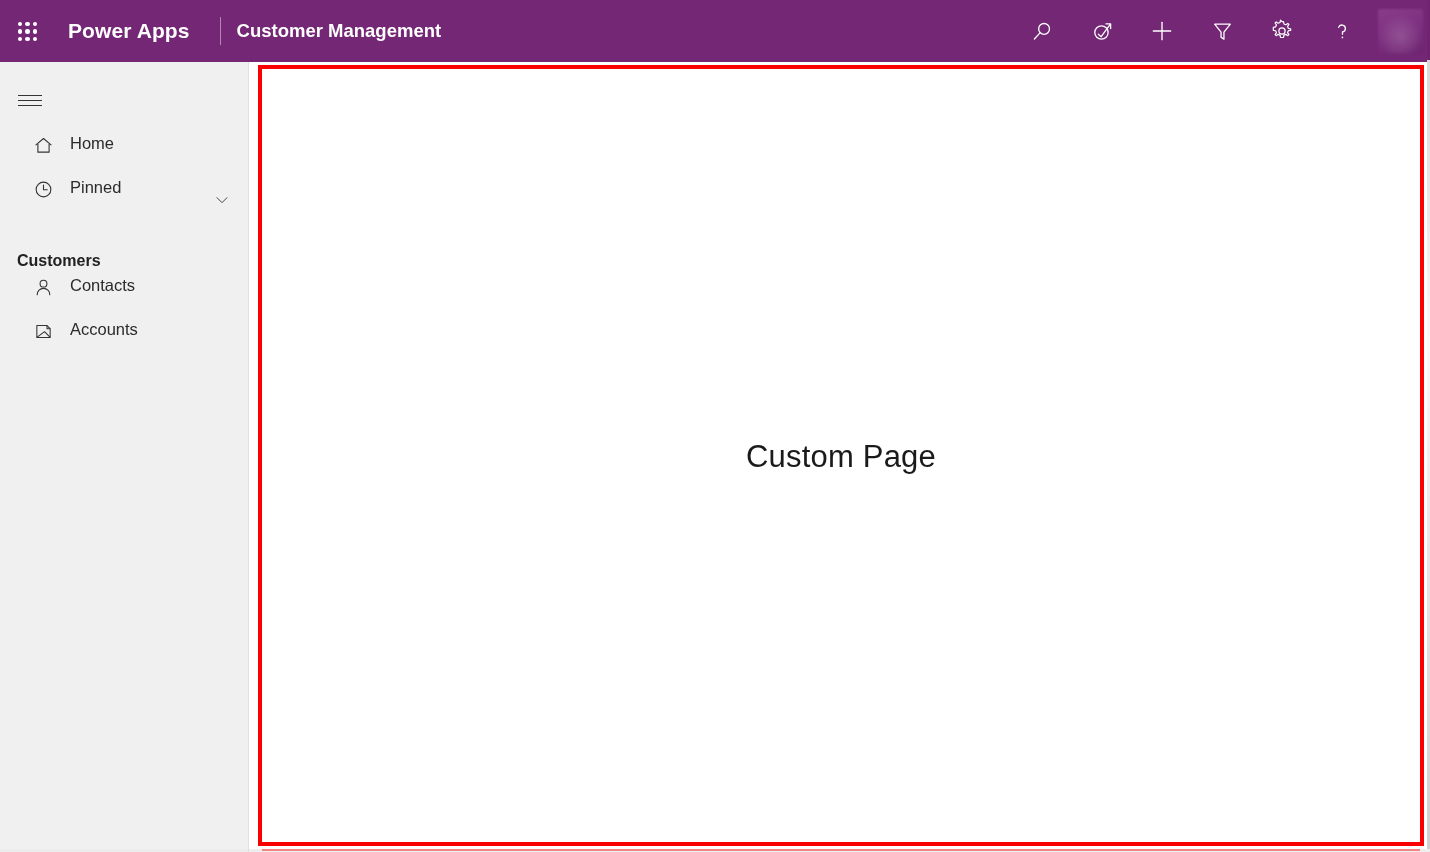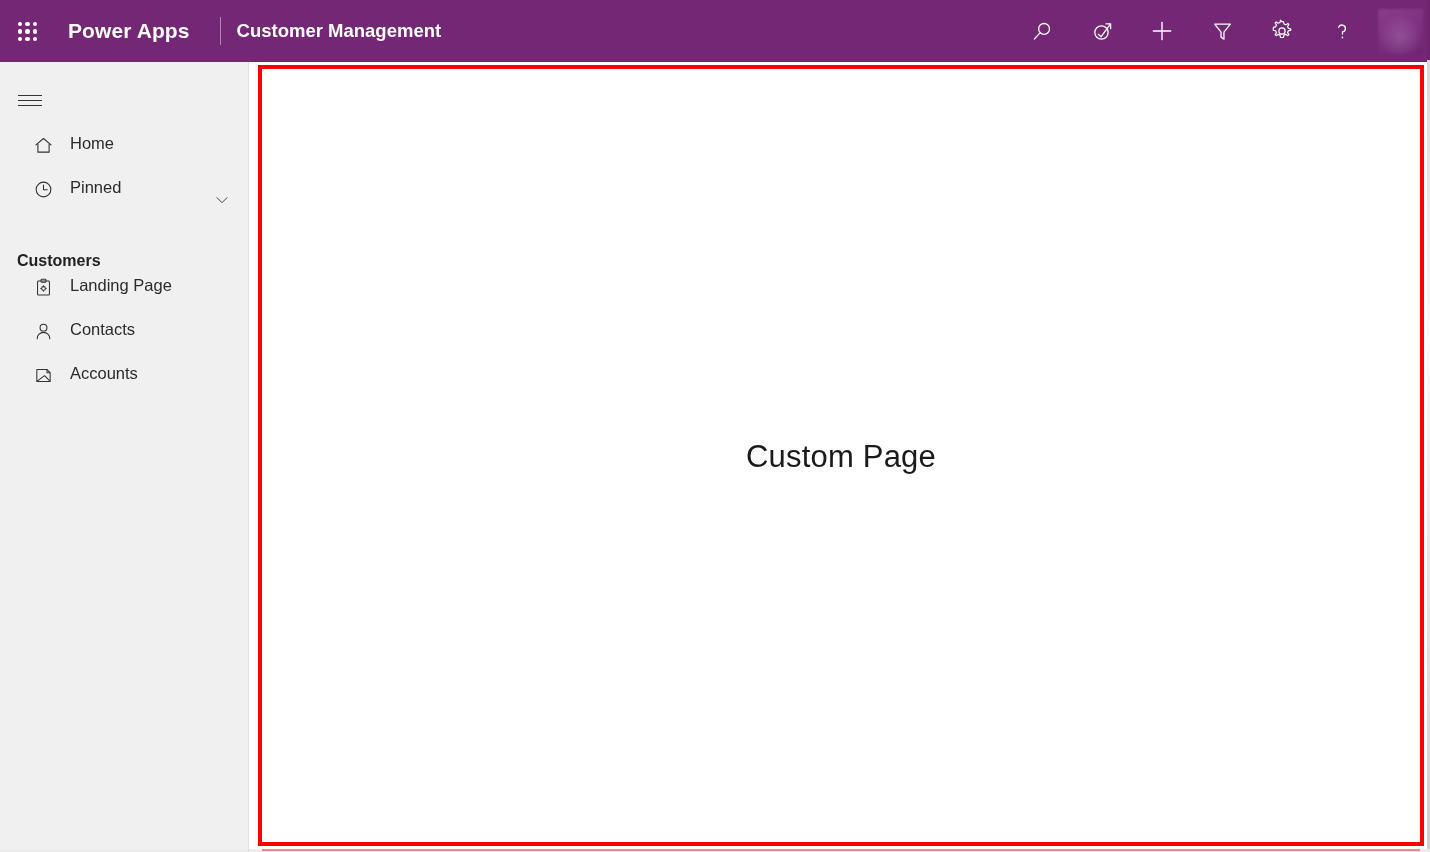--- a/index.html
+++ b/index.html
@@ -364,34 +364,20 @@
           </svg>
         </span>
       </div>
 
     </div>
 
     <div class="group-header">Customers</div>
 
     <div class="nav-list" style="margin-top:2px">
 
-      <div class="nav-item">
-        <span class="nav-ico">
-          <svg width="21" height="21" viewBox="0 0 24 24" fill="none" stroke="currentColor" stroke-width="1.2">
-            <rect x="5.2" y="4.6" width="13.6" height="16" rx="1"></rect>
-            <rect x="9.2" y="2.6" width="5.6" height="3.4" rx="0.8"></rect>
-            <circle cx="12" cy="13.2" r="2.2"></circle>
-            <line x1="12" y1="9.6" x2="12" y2="10.8"></line>
-            <line x1="12" y1="15.6" x2="12" y2="16.8"></line>
-            <line x1="8.4" y1="13.2" x2="9.6" y2="13.2"></line>
-            <line x1="14.4" y1="13.2" x2="15.6" y2="13.2"></line>
-          </svg>
-        </span>
-        <span class="nav-label">Landing Page</span>
-      </div>
 
       <div class="nav-item">
         <span class="nav-ico">
           <svg width="21" height="21" viewBox="0 0 24 24" fill="none" stroke="currentColor" stroke-width="1.25">
             <circle cx="12" cy="7.6" r="3.9"></circle>
             <path d="M4.8 20.2 a7.2 7.2 0 0 1 14.4 0" stroke-linecap="round"></path>
           </svg>
         </span>
         <span class="nav-label">Contacts</span>
       </div>

